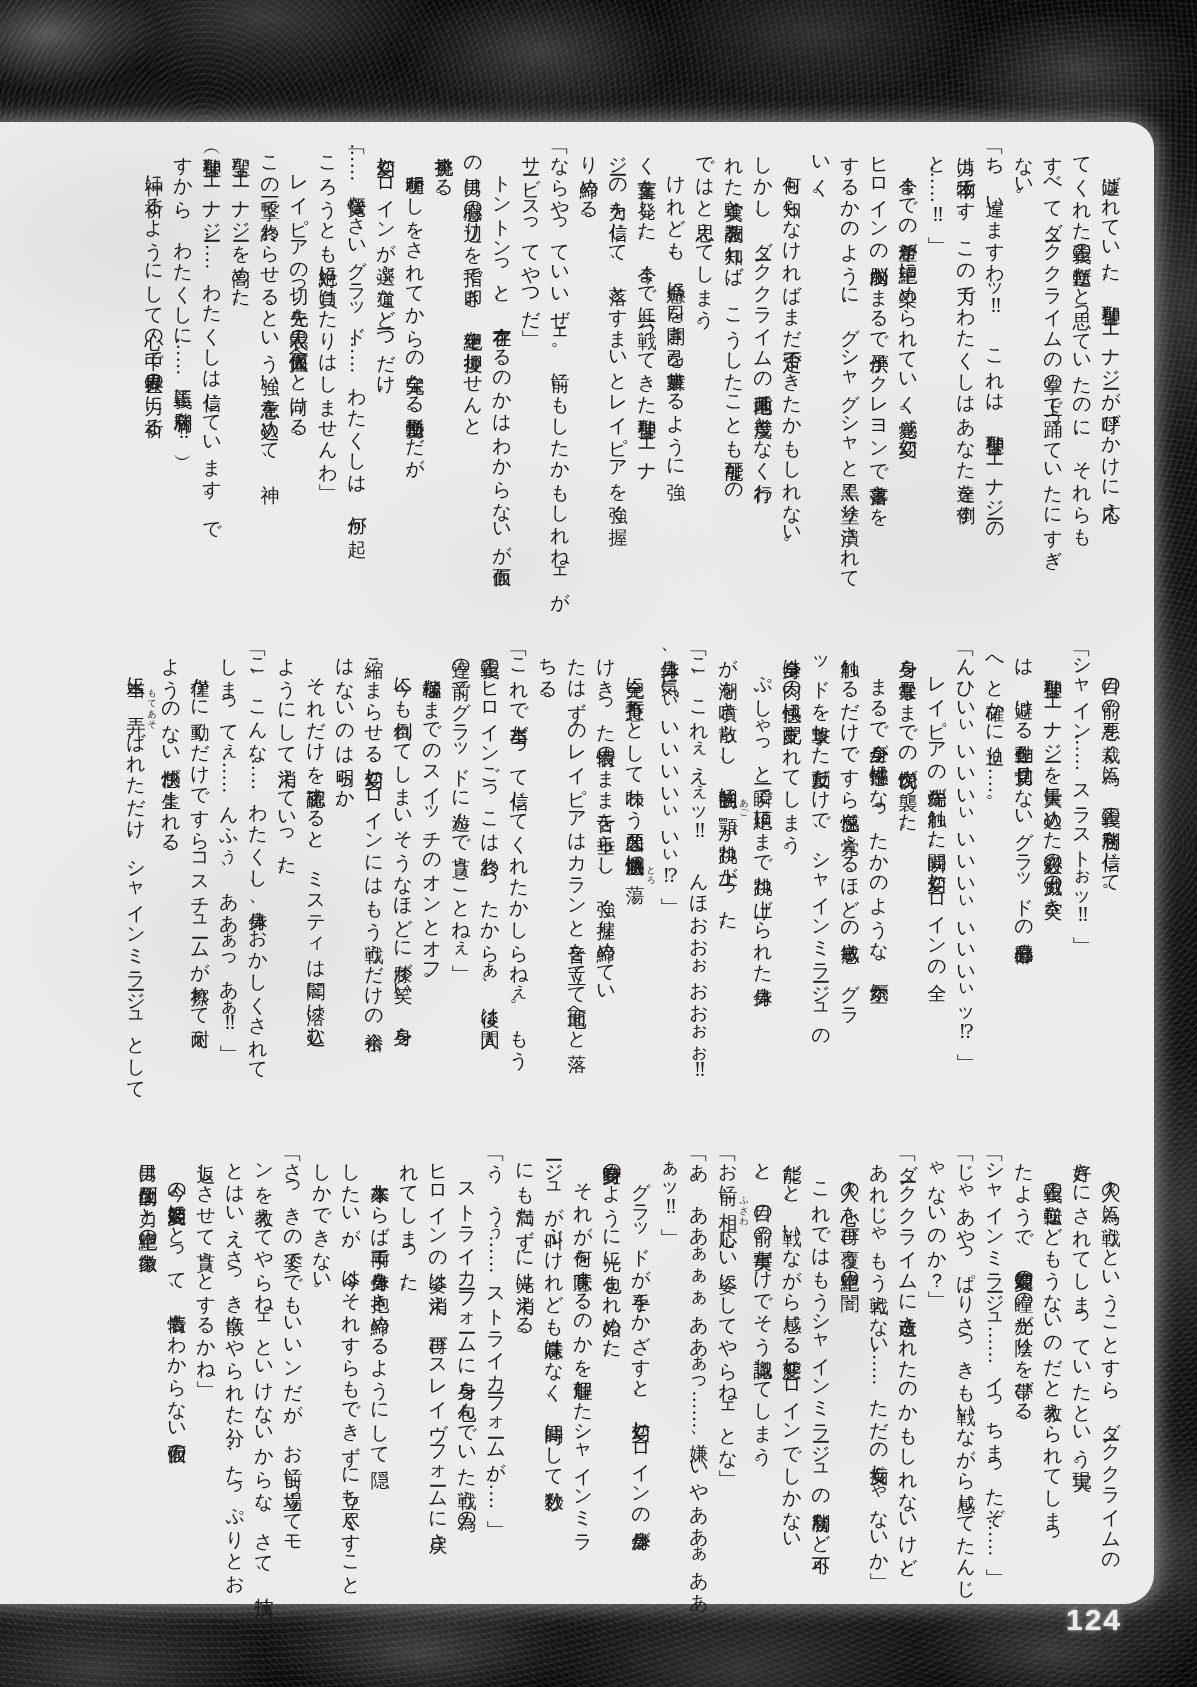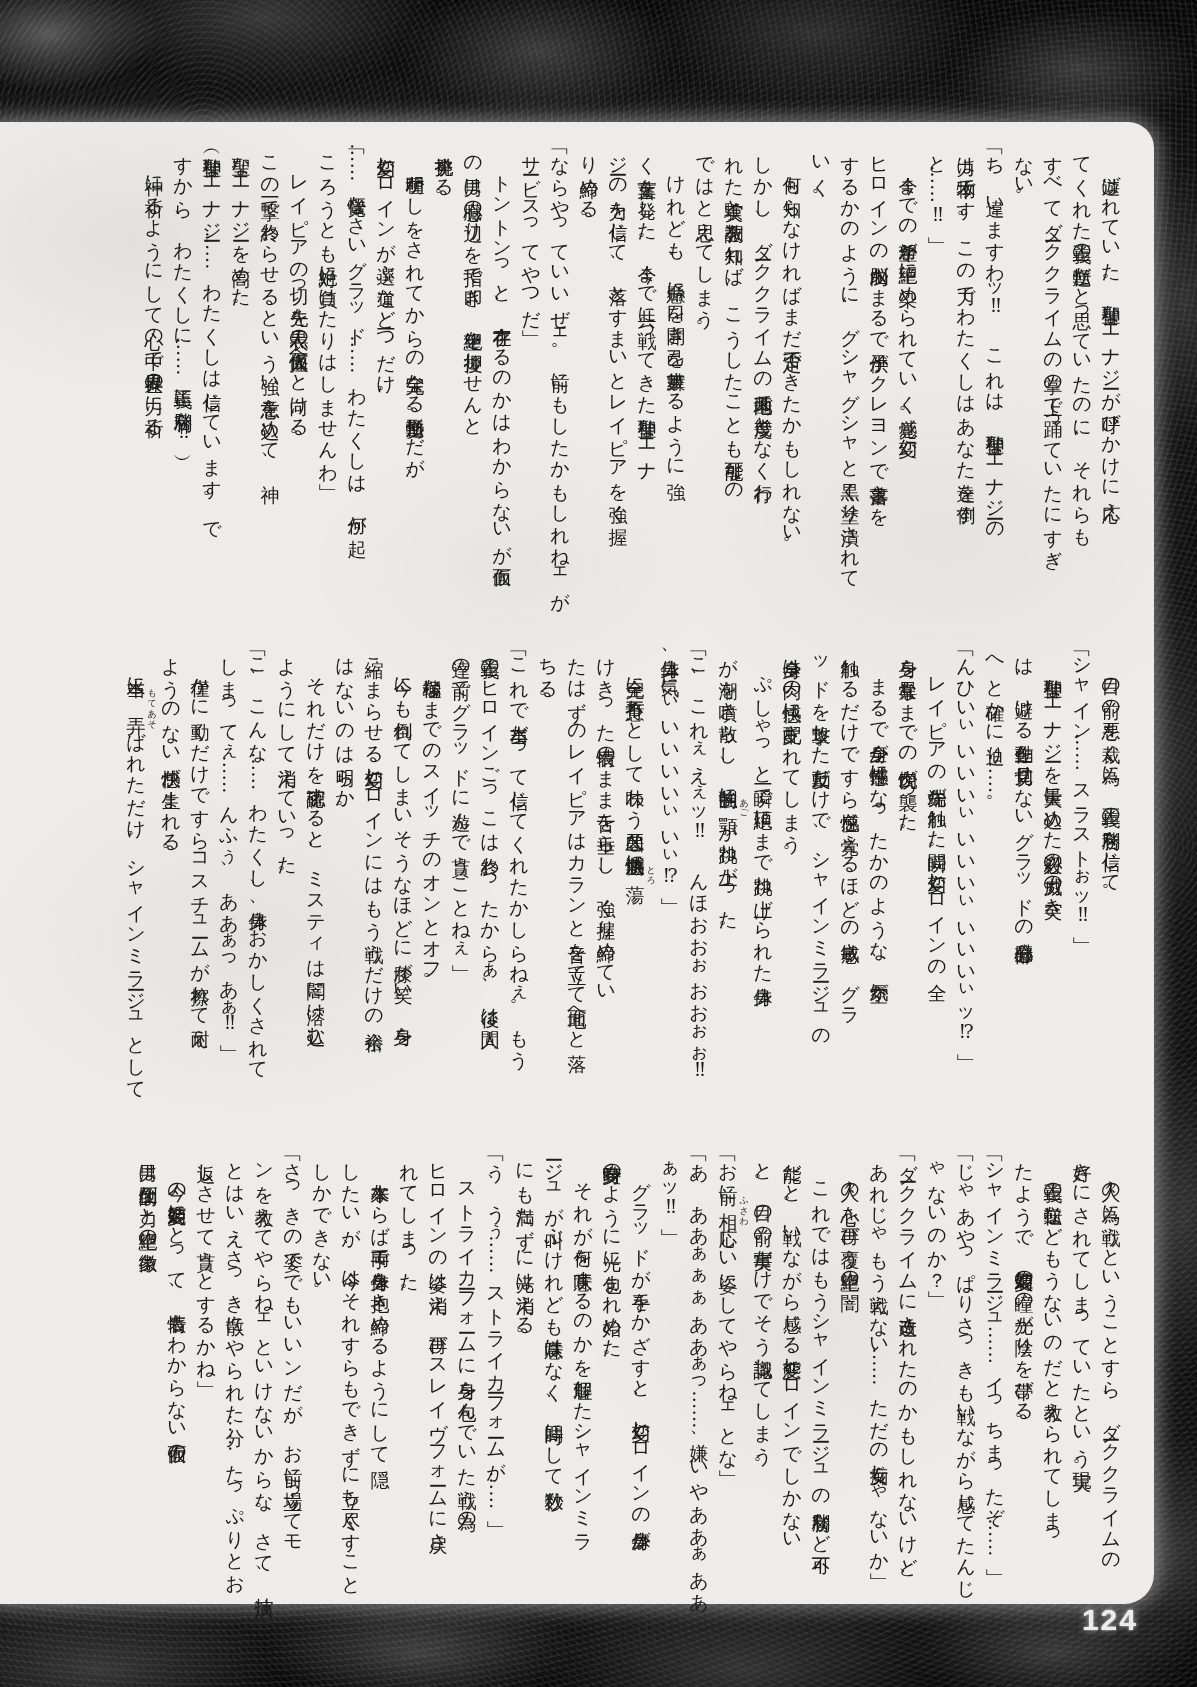--- a/index.html
+++ b/index.html
@@ -56,21 +56,21 @@
     margin: 0; line-height: 29px; font-size: 19px;
     color: #1c1c1c; white-space: nowrap;
     letter-spacing: 0.2px;
   }
   .col ruby rt { font-size: 9px; letter-spacing: 0; color: #2a2a2a; }
   .page-number {
     position: absolute; z-index: 2;
     left: 1066px; top: 1603px; width: 72px;
     font-family: "Liberation Sans", "DejaVu Sans", sans-serif;
     font-size: 30px; font-weight: 700; letter-spacing: 2px;
-    color: #ececec; text-align: right;
+    color: #ececec; text-align: left;
     text-shadow: 0 0 9px rgba(255,255,255,.55), 0 0 2px rgba(255,255,255,.8);
   }
 </style>
 </head>
 <body>
 
 <div class="scene">
   <div class="grunge"></div>
   <div class="paper">
     <section class="band band-1">

